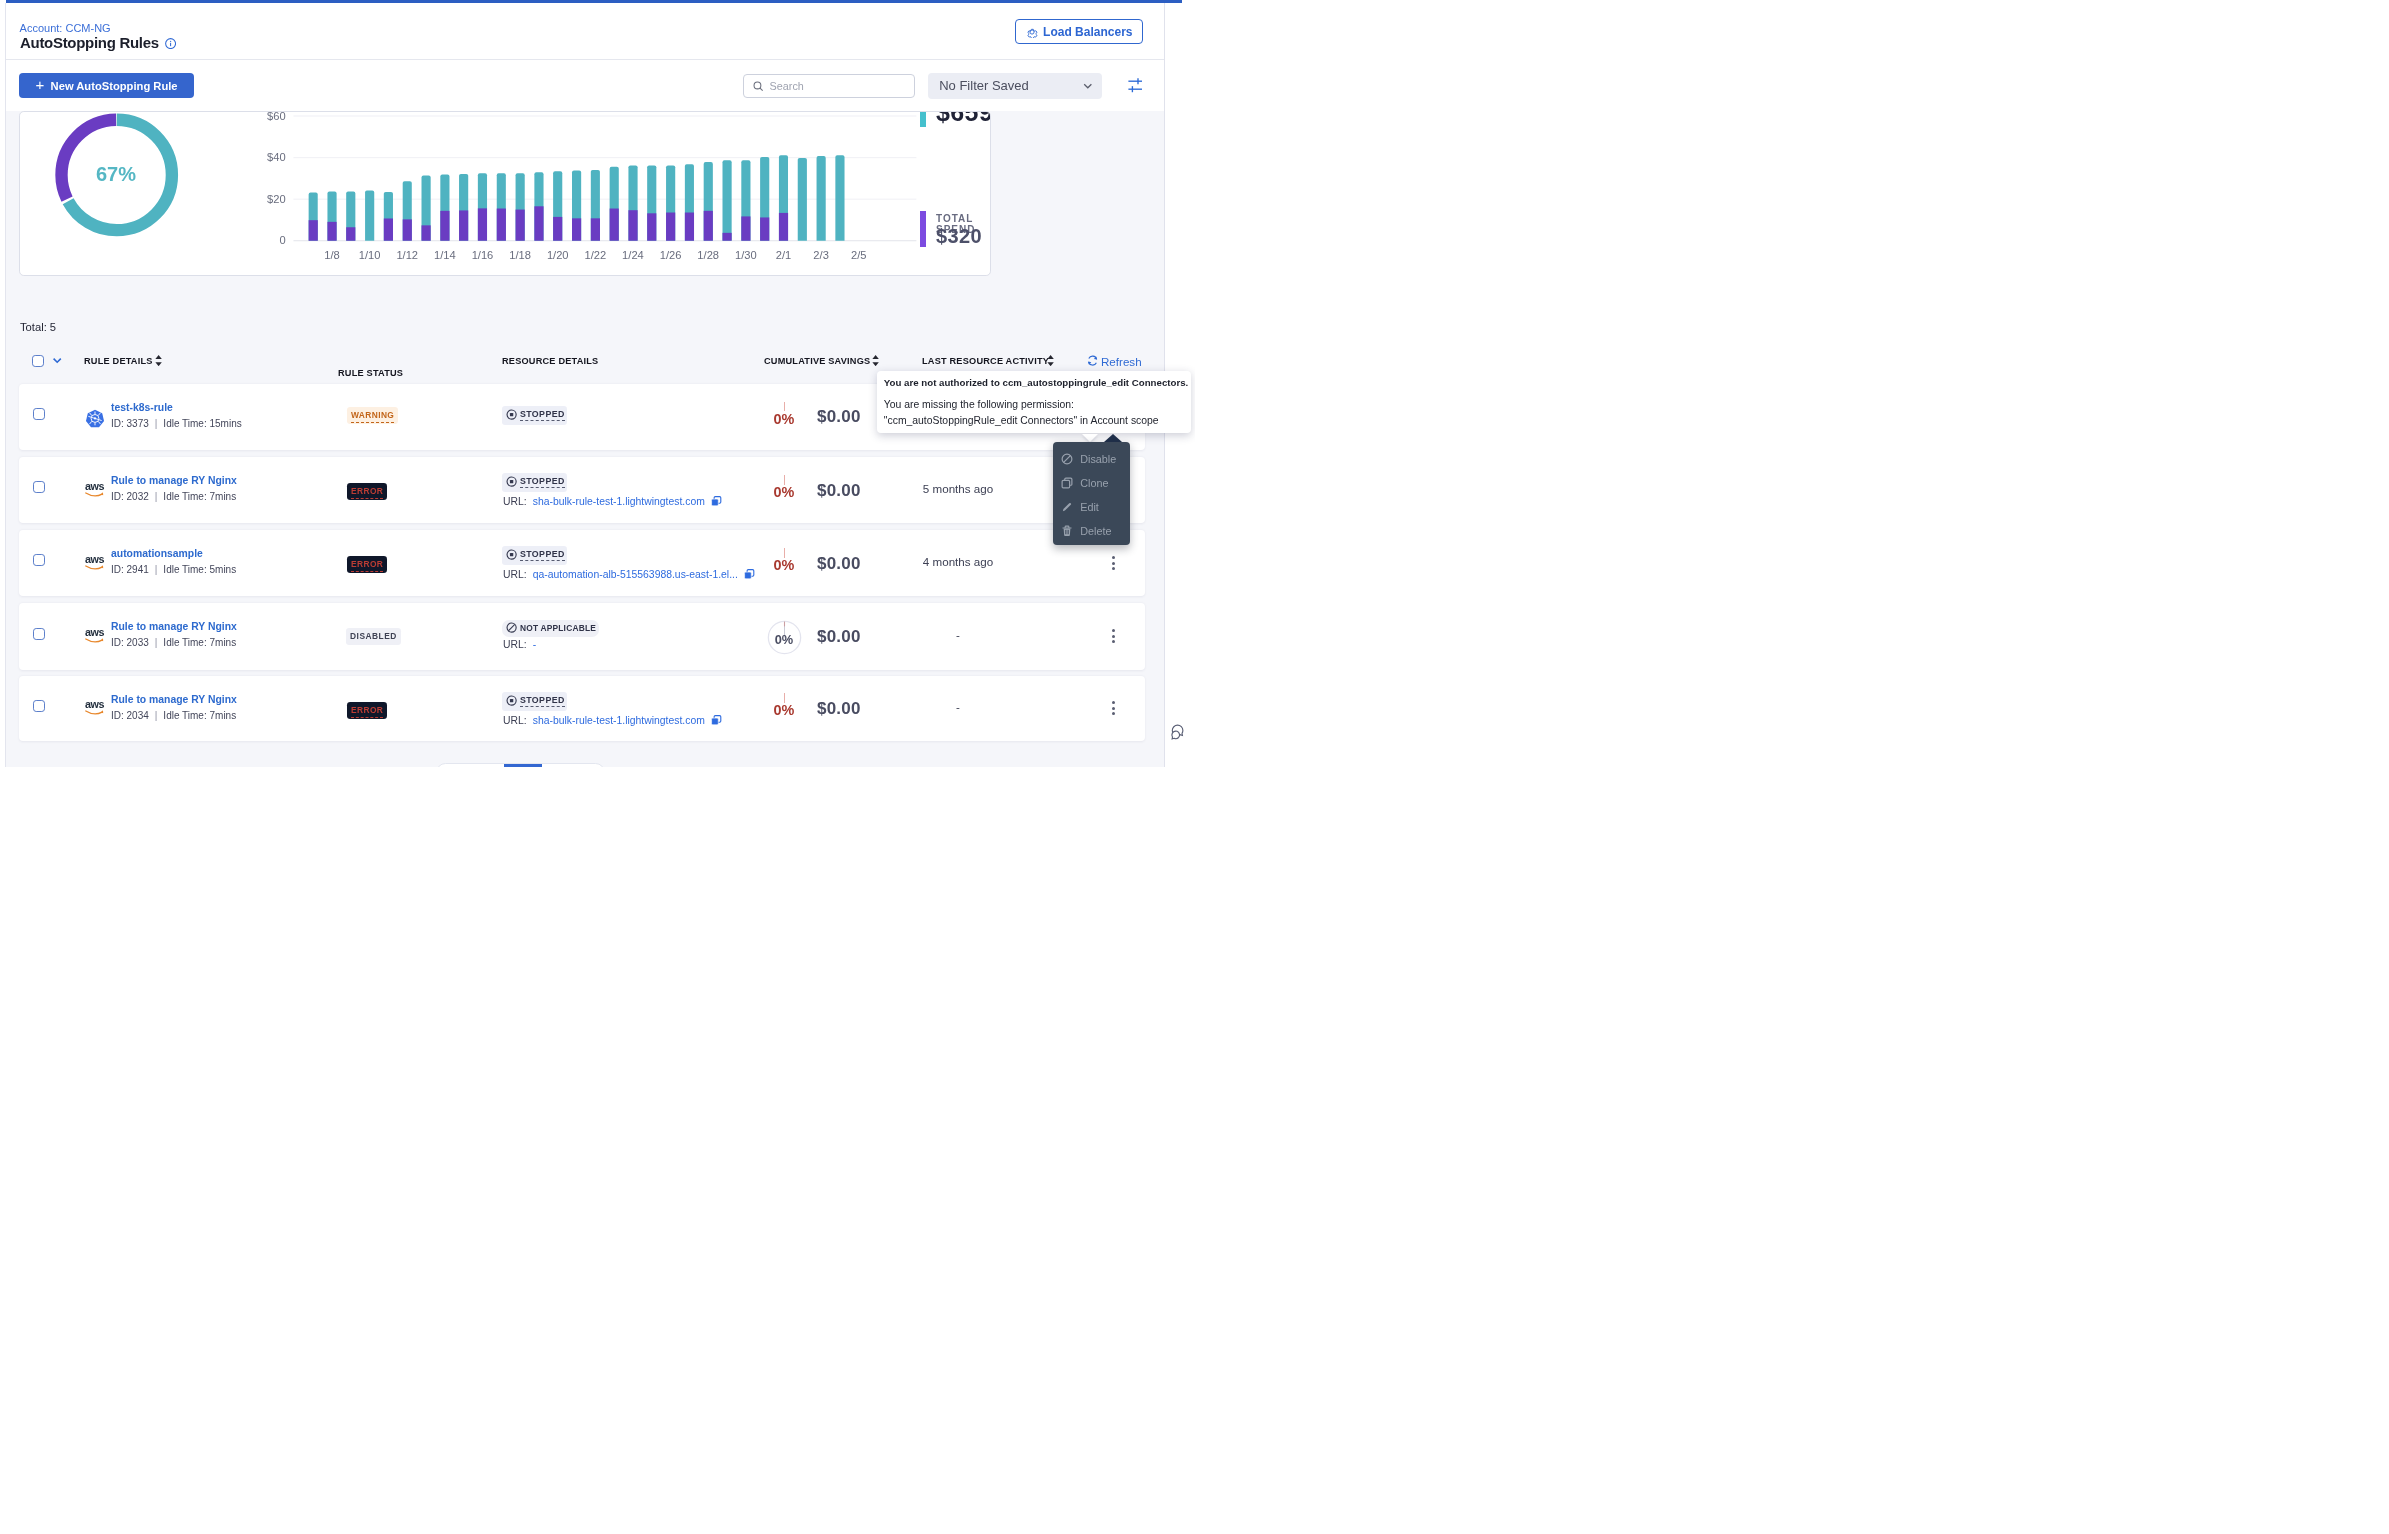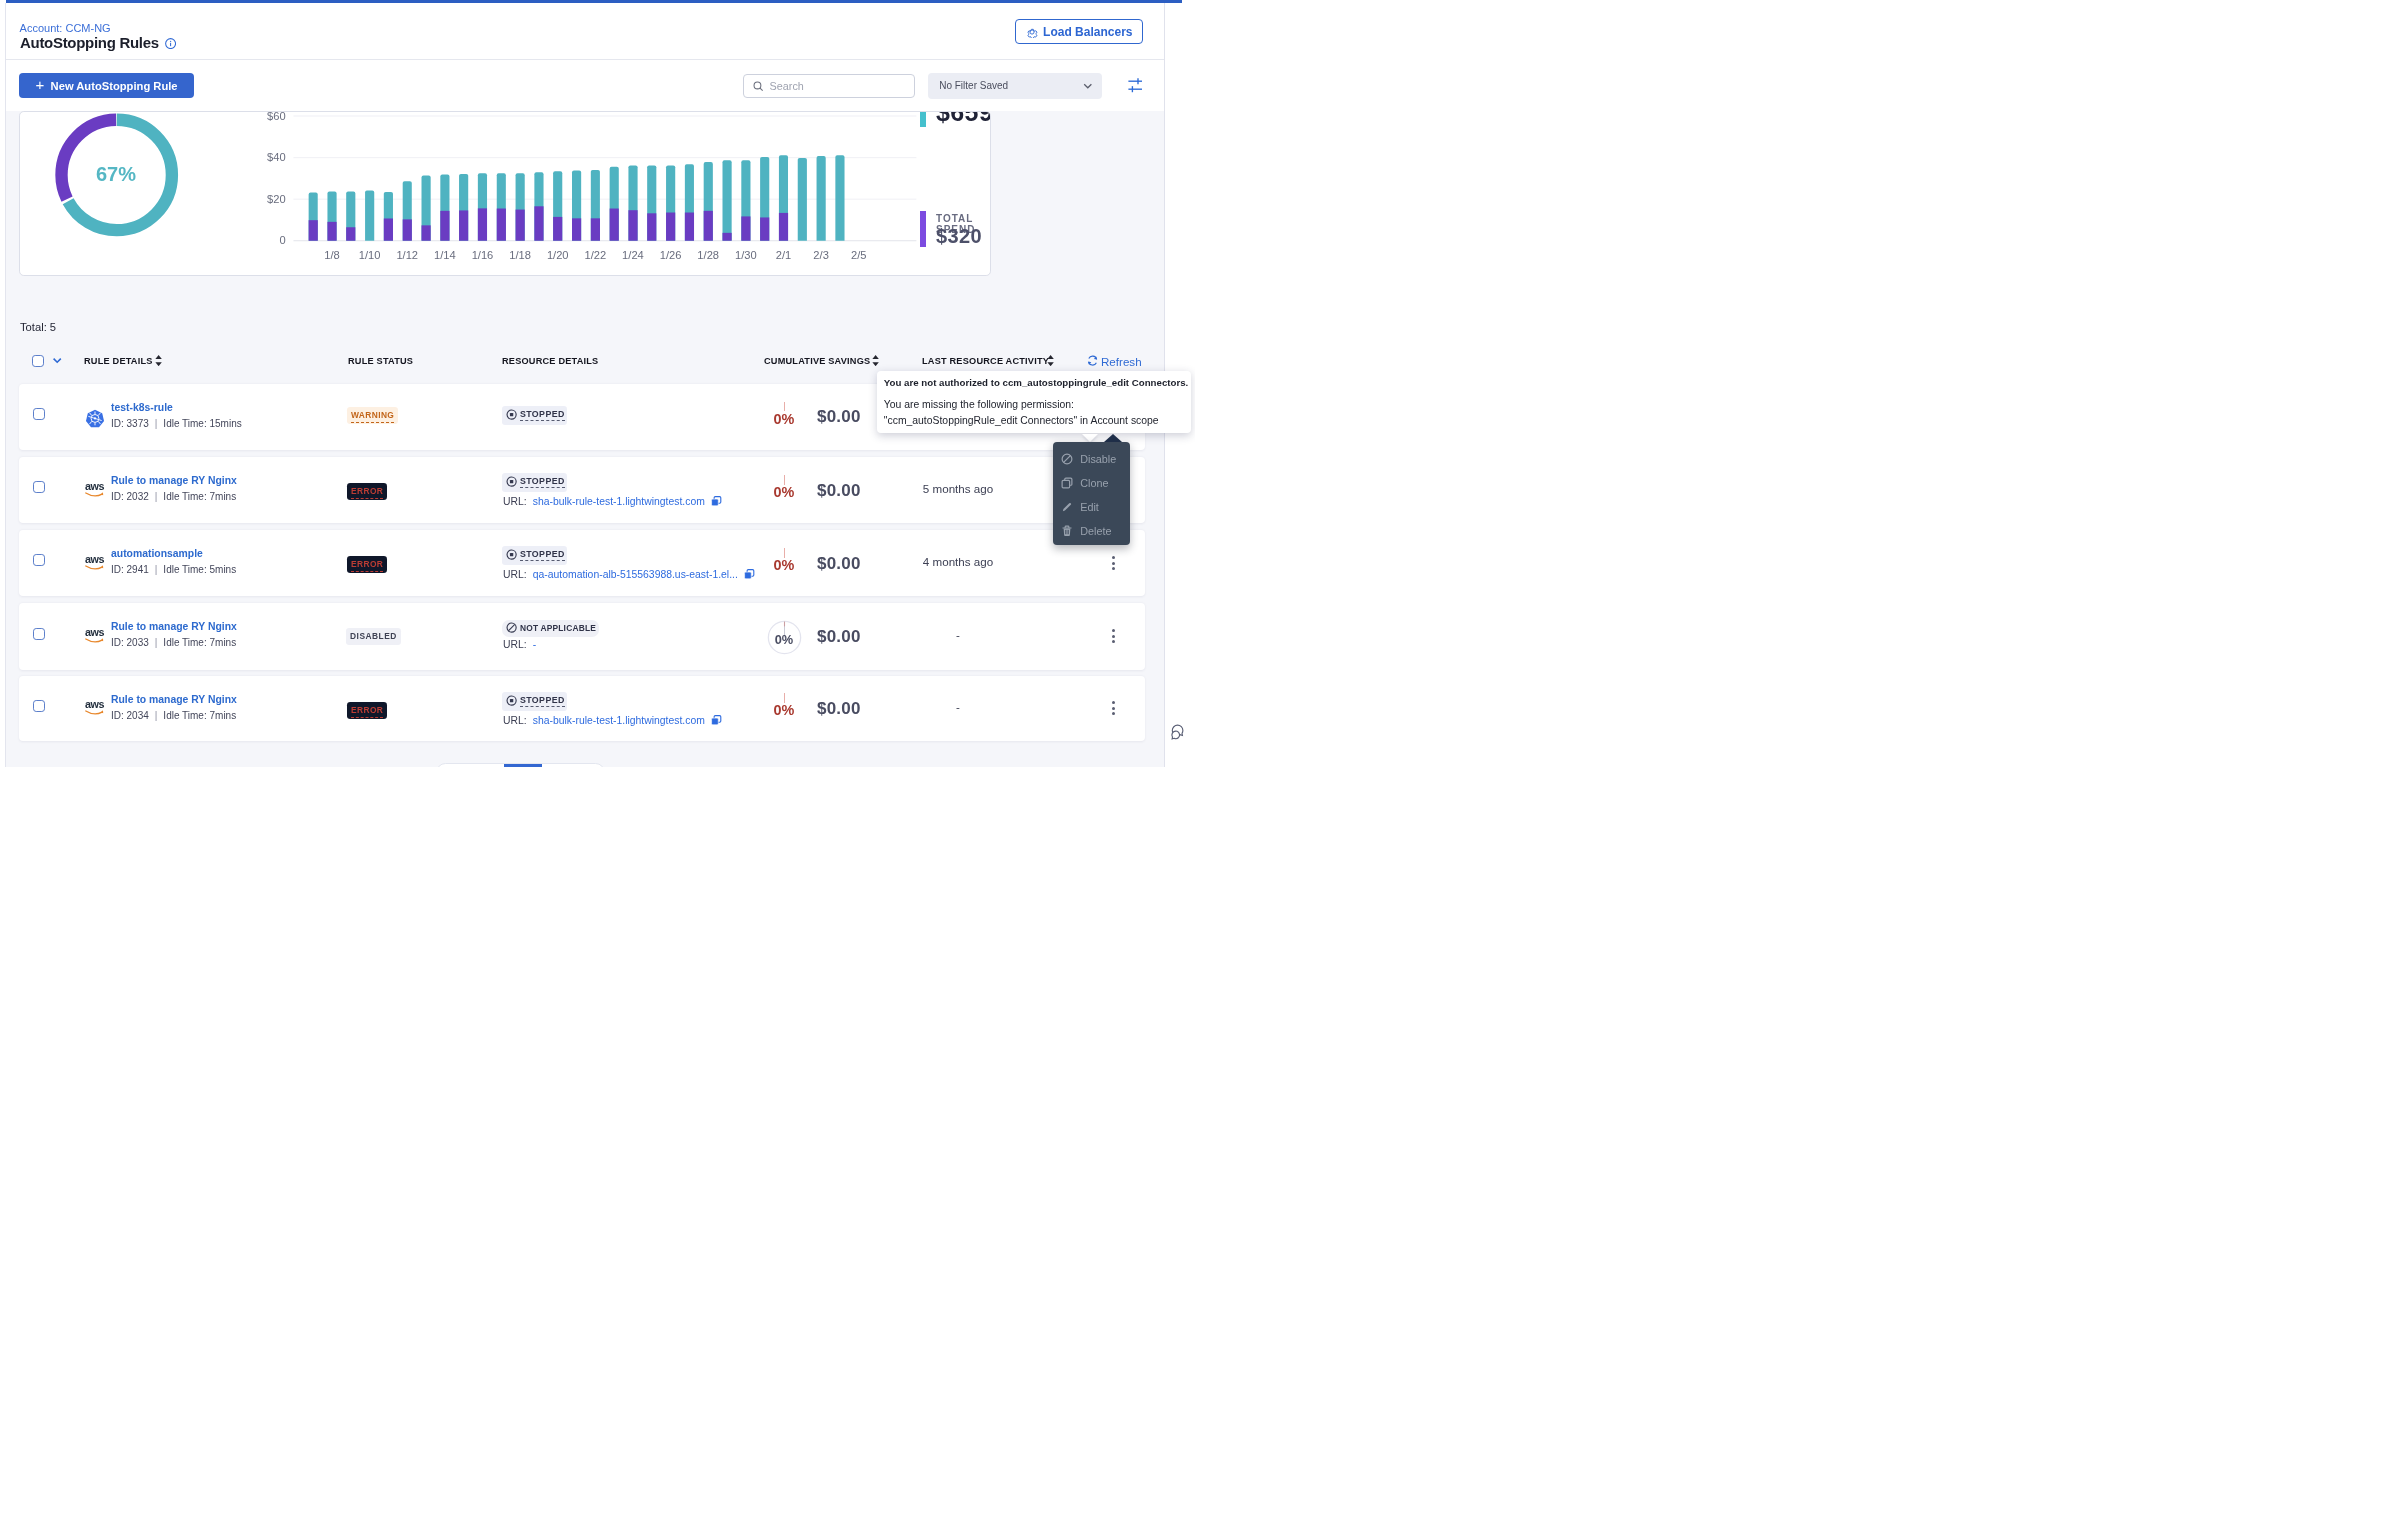--- a/index.html
+++ b/index.html
@@ -10,21 +10,21 @@
 .account { position:absolute; left:19.6px; top:22px; font-size:11px; color:#3b6fd8; }
 .title { position:absolute; left:20px; top:34px; font-size:15px; font-weight:bold; color:#1c1f2b; letter-spacing:-0.3px; }
 .infoicon { position:absolute; left:165px; top:38px; }
 .lbbtn { position:absolute; left:1015px; top:19px; width:128px; height:25px; border:0.8px solid #3067cf; border-radius:4px; color:#2d66d2; font-size:12px; font-weight:bold; display:flex; align-items:center; justify-content:center; gap:5.6px; background:#fff; }
 .hdiv { position:absolute; left:5.6px; top:59px; width:1158px; height:0.8px; background:#e5e7ee; }
 .newbtn { position:absolute; left:19px; top:73px; width:175px; height:25px; background:#3565cd; border-radius:4px; color:#fff; font-size:11.2px; font-weight:bold; display:flex; align-items:center; justify-content:center; gap:6.4px; }
 .newbtn .plus { font-size:15px; font-weight:normal; margin-top:-1.6px; }
 .search { position:absolute; left:743px; top:74px; width:172px; height:24px; border:0.8px solid #cdd1dd; border-radius:4px; background:#fff; display:flex; align-items:center; padding-left:8.8px; gap:6.4px; }
 .search span { color:#9fa3b0; font-size:10.8px; }
 .filter { position:absolute; left:928px; top:73px; width:174px; height:25.6px; background:#ebedf4; border-radius:4px; display:flex; align-items:center; padding:0 9.6px 0 11.2px; }
-.filter span { color:#4b4e5e; font-size:10px; flex:1; }
+.filter span { color:#4b4e5e; font-size:13px; flex:1; }
 .pagebg { position:absolute; left:5.6px; top:111px; width:1158px; height:656px; background:#f5f6fa; }
 .card { position:absolute; left:19px; top:111px; width:972px; height:165px; background:#fff; border:0.8px solid #dcdfe9; border-radius:4.8px; overflow:hidden; }
 .pct { position:absolute; left:61px; top:51px; width:70px; text-align:center; font-size:20px; font-weight:bold; color:#55b7c4; }
 .axlab { font-size:14px; fill:#696d7e; }
 .legbar-t { position:absolute; left:900px; top:-21px; width:5.6px; height:36px; background:#45c0cd; }
 .legbar-p { position:absolute; left:900px; top:99px; width:5.6px; height:36px; background:#7c4be0; }
 .big659 { position:absolute; left:916px; top:-14px; font-size:25px; font-weight:bold; color:#202337; letter-spacing:0.4px; }
 .spendlab { position:absolute; left:916px; top:101px; font-size:10px; font-weight:bold; color:#686b80; letter-spacing:1px; }
 .big320 { position:absolute; left:916px; top:113px; font-size:20px; font-weight:bold; color:#4d5069; letter-spacing:0.4px; }
 .total5 { position:absolute; left:20px; top:321px; font-size:11.2px; color:#1f2130; }
@@ -209,21 +209,21 @@
 
 <div class="cb" style="left:32px;top:355px;"></div>
 <svg class="abs" style="left:52px;top:357px" width="10.4" height="7.2" viewBox="0 0 13 9">
     <polyline points="2,2 6.5,6.5 11,2" fill="none" stroke="#2f6ad4" stroke-width="2"></polyline>
   </svg>
 <div class="hcell" style="left:84px;">RULE DETAILS</div>
 <svg class="abs" style="left:155px;top:355px" width="7.2" height="11.2" viewBox="0 0 9 14">
     <path d="M4.5 0 L8.5 5 L0.5 5 Z" fill="#25262f"></path>
     <path d="M4.5 14 L8.5 9 L0.5 9 Z" fill="#25262f"></path>
   </svg>
-<div class="hcell" style="left:348px;">RULE STATUS</div>
+<div class="hcell" style="left:338px;margin-top:12px;">RULE STATUS</div>
 <div class="hcell" style="left:502px;">RESOURCE DETAILS</div>
 <div class="hcell" style="left:764px;">CUMULATIVE SAVINGS</div>
 <svg class="abs" style="left:872px;top:355px" width="7.2" height="11.2" viewBox="0 0 9 14">
     <path d="M4.5 0 L8.5 5 L0.5 5 Z" fill="#25262f"></path>
     <path d="M4.5 14 L8.5 9 L0.5 9 Z" fill="#25262f"></path>
   </svg>
 <div class="hcell" style="left:922px;">LAST RESOURCE ACTIVITY</div>
 <svg class="abs" style="left:1047px;top:355px" width="7.2" height="11.2" viewBox="0 0 9 14">
     <path d="M4.5 0 L8.5 5 L0.5 5 Z" fill="#25262f"></path>
     <path d="M4.5 14 L8.5 9 L0.5 9 Z" fill="#25262f"></path>

